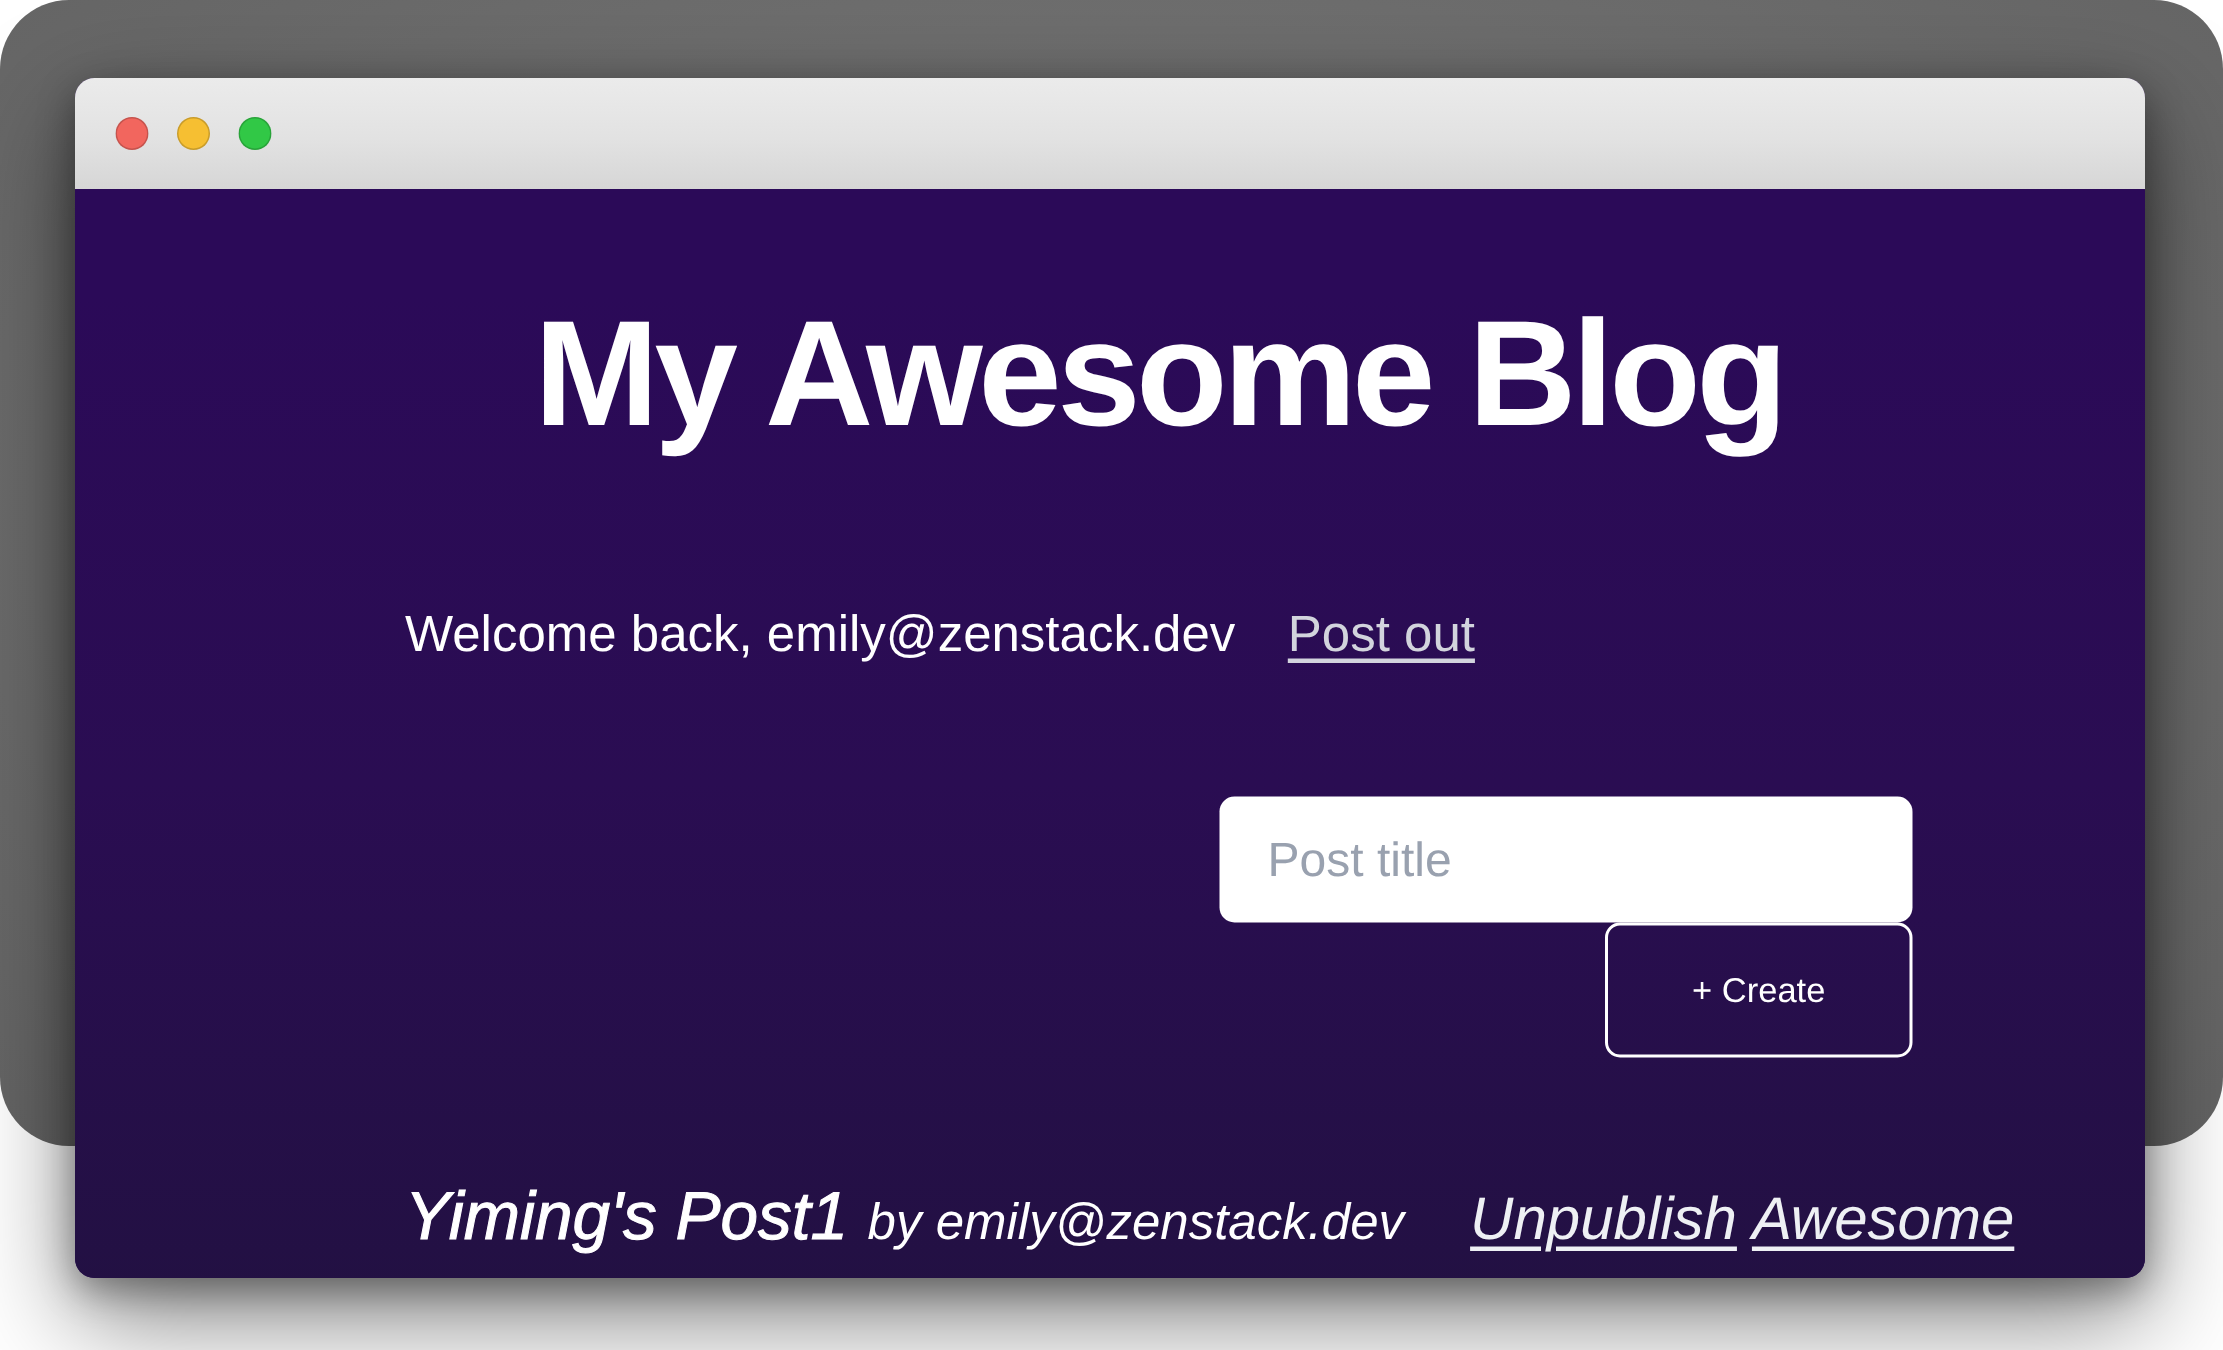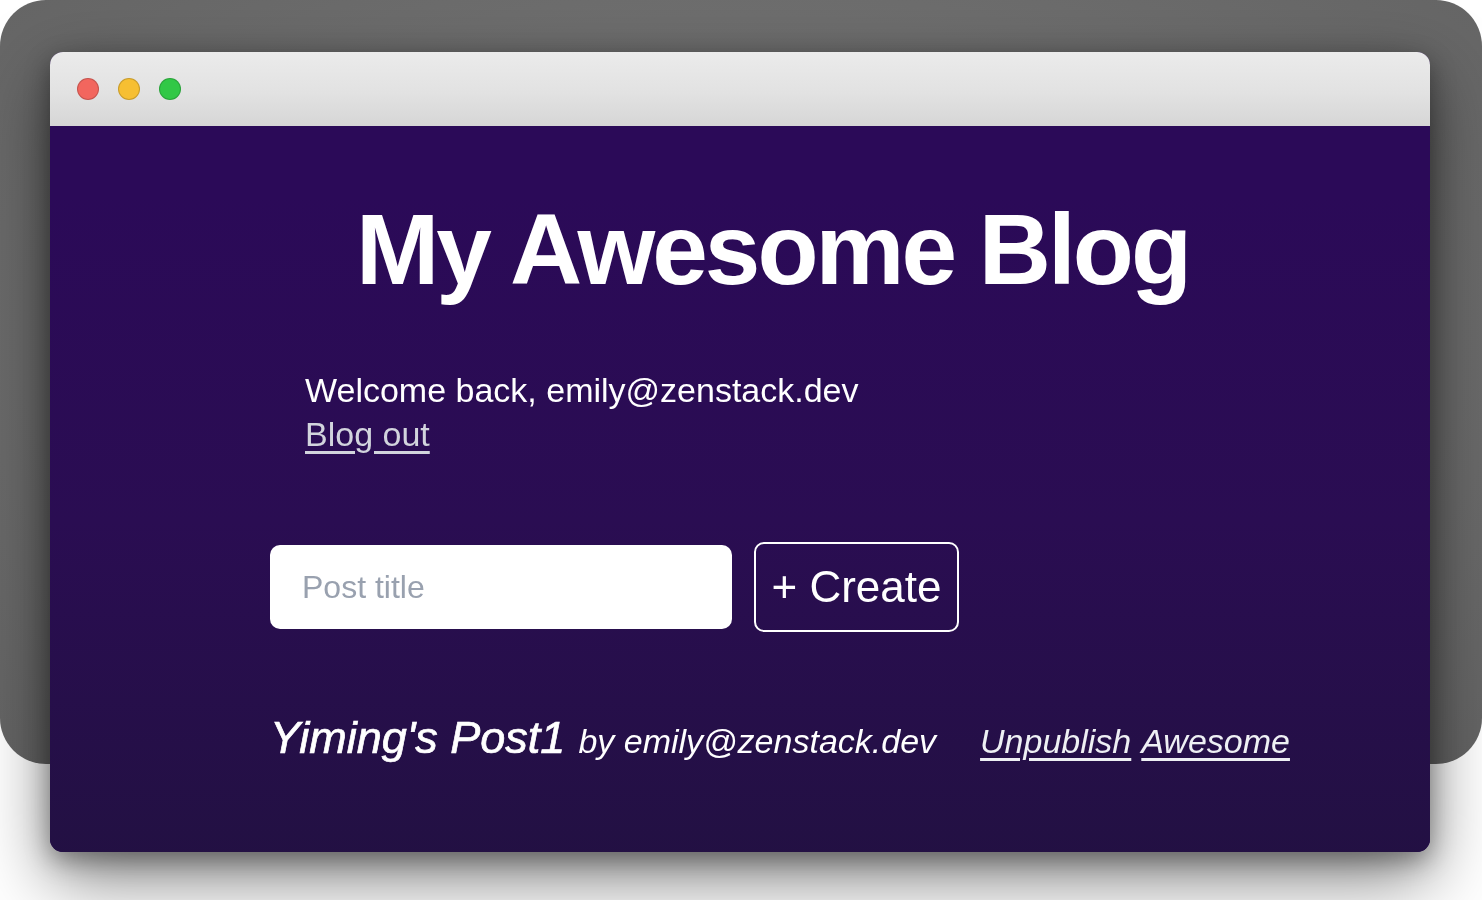--- a/index.html
+++ b/index.html
@@ -66,41 +66,41 @@
     font-size: 100px;
     line-height: 1.06;
     font-weight: bold;
     letter-spacing: -3px;
     text-align: center;
     color: #ffffff;
     white-space: nowrap;
   }
 
   .userbar {
-    margin-top: 66px;
+    margin-top: 99px;
     display: flex;
     align-items: baseline;
     font-size: 34px;
     line-height: 1.3;
-    flex-direction: column;
   }
   .welcome { color: #ffffff; }
   .signout {
     margin-left: 35px;
     color: #d2d4dd;
     text-decoration: underline;
     text-decoration-thickness: 3px;
     text-underline-offset: 5px;
     cursor: pointer;
   }
 
   .form-row {
     margin-top: 86px;
     display: flex;
-    align-items: center;
+    align-items: flex-end;
+    flex-direction: column;
   }
   .post-input {
     width: 462px;
     height: 84px;
     background: #ffffff;
     border: none;
     border-radius: 10px;
     padding: 0 32px;
     font-family: "Liberation Sans", sans-serif;
     font-size: 32px;
@@ -110,21 +110,21 @@
   .post-input::placeholder { color: #99a1af; opacity: 1; }
   .create-btn {
     margin-left: 22px;
     width: 205px;
     height: 90px;
     background: transparent;
     border: 2px solid #ffffff;
     border-radius: 10px;
     color: #ffffff;
     font-family: "Liberation Sans", sans-serif;
-    font-size: 44px;
+    font-size: 23px;
     cursor: pointer;
     white-space: nowrap;
   }
 
   .post-row {
     margin-top: 80px;
     display: flex;
     align-items: baseline;
     white-space: nowrap;
     font-style: italic;
@@ -134,21 +134,21 @@
     font-weight: 500;
     -webkit-text-stroke: 0.7px #ffffff;
     color: #ffffff;
   }
   .post-author {
     margin-left: 13px;
     font-size: 34px;
     color: #ffffff;
   }
   .post-action {
-    font-size: 34px;
+    font-size: 40px;
     color: #eef0f4;
     text-decoration: underline;
     text-decoration-thickness: 3px;
     text-underline-offset: 5px;
     cursor: pointer;
   }
   .post-action.first { margin-left: 44px; }
   .post-action.second { margin-left: 10px; }
 </style>
 </head>
@@ -163,21 +163,21 @@
       <span class="light green"></span>
     </div>
 
     <div class="app">
       <div class="content">
 
         <h1 class="blog-title">My Awesome Blog</h1>
 
         <div class="userbar">
           <span class="welcome">Welcome back, emily@zenstack.dev</span>
-          <a class="signout">Blog out</a>
+          <a class="signout">Post out</a>
         </div>
 
         <div class="form-row">
           <input class="post-input" type="text" placeholder="Post title" style="">
           <button class="create-btn">+ Create</button>
         </div>
 
         <div class="post-row">
           <span class="post-title">Yiming's Post1</span>
           <span class="post-author">by emily@zenstack.dev</span>

